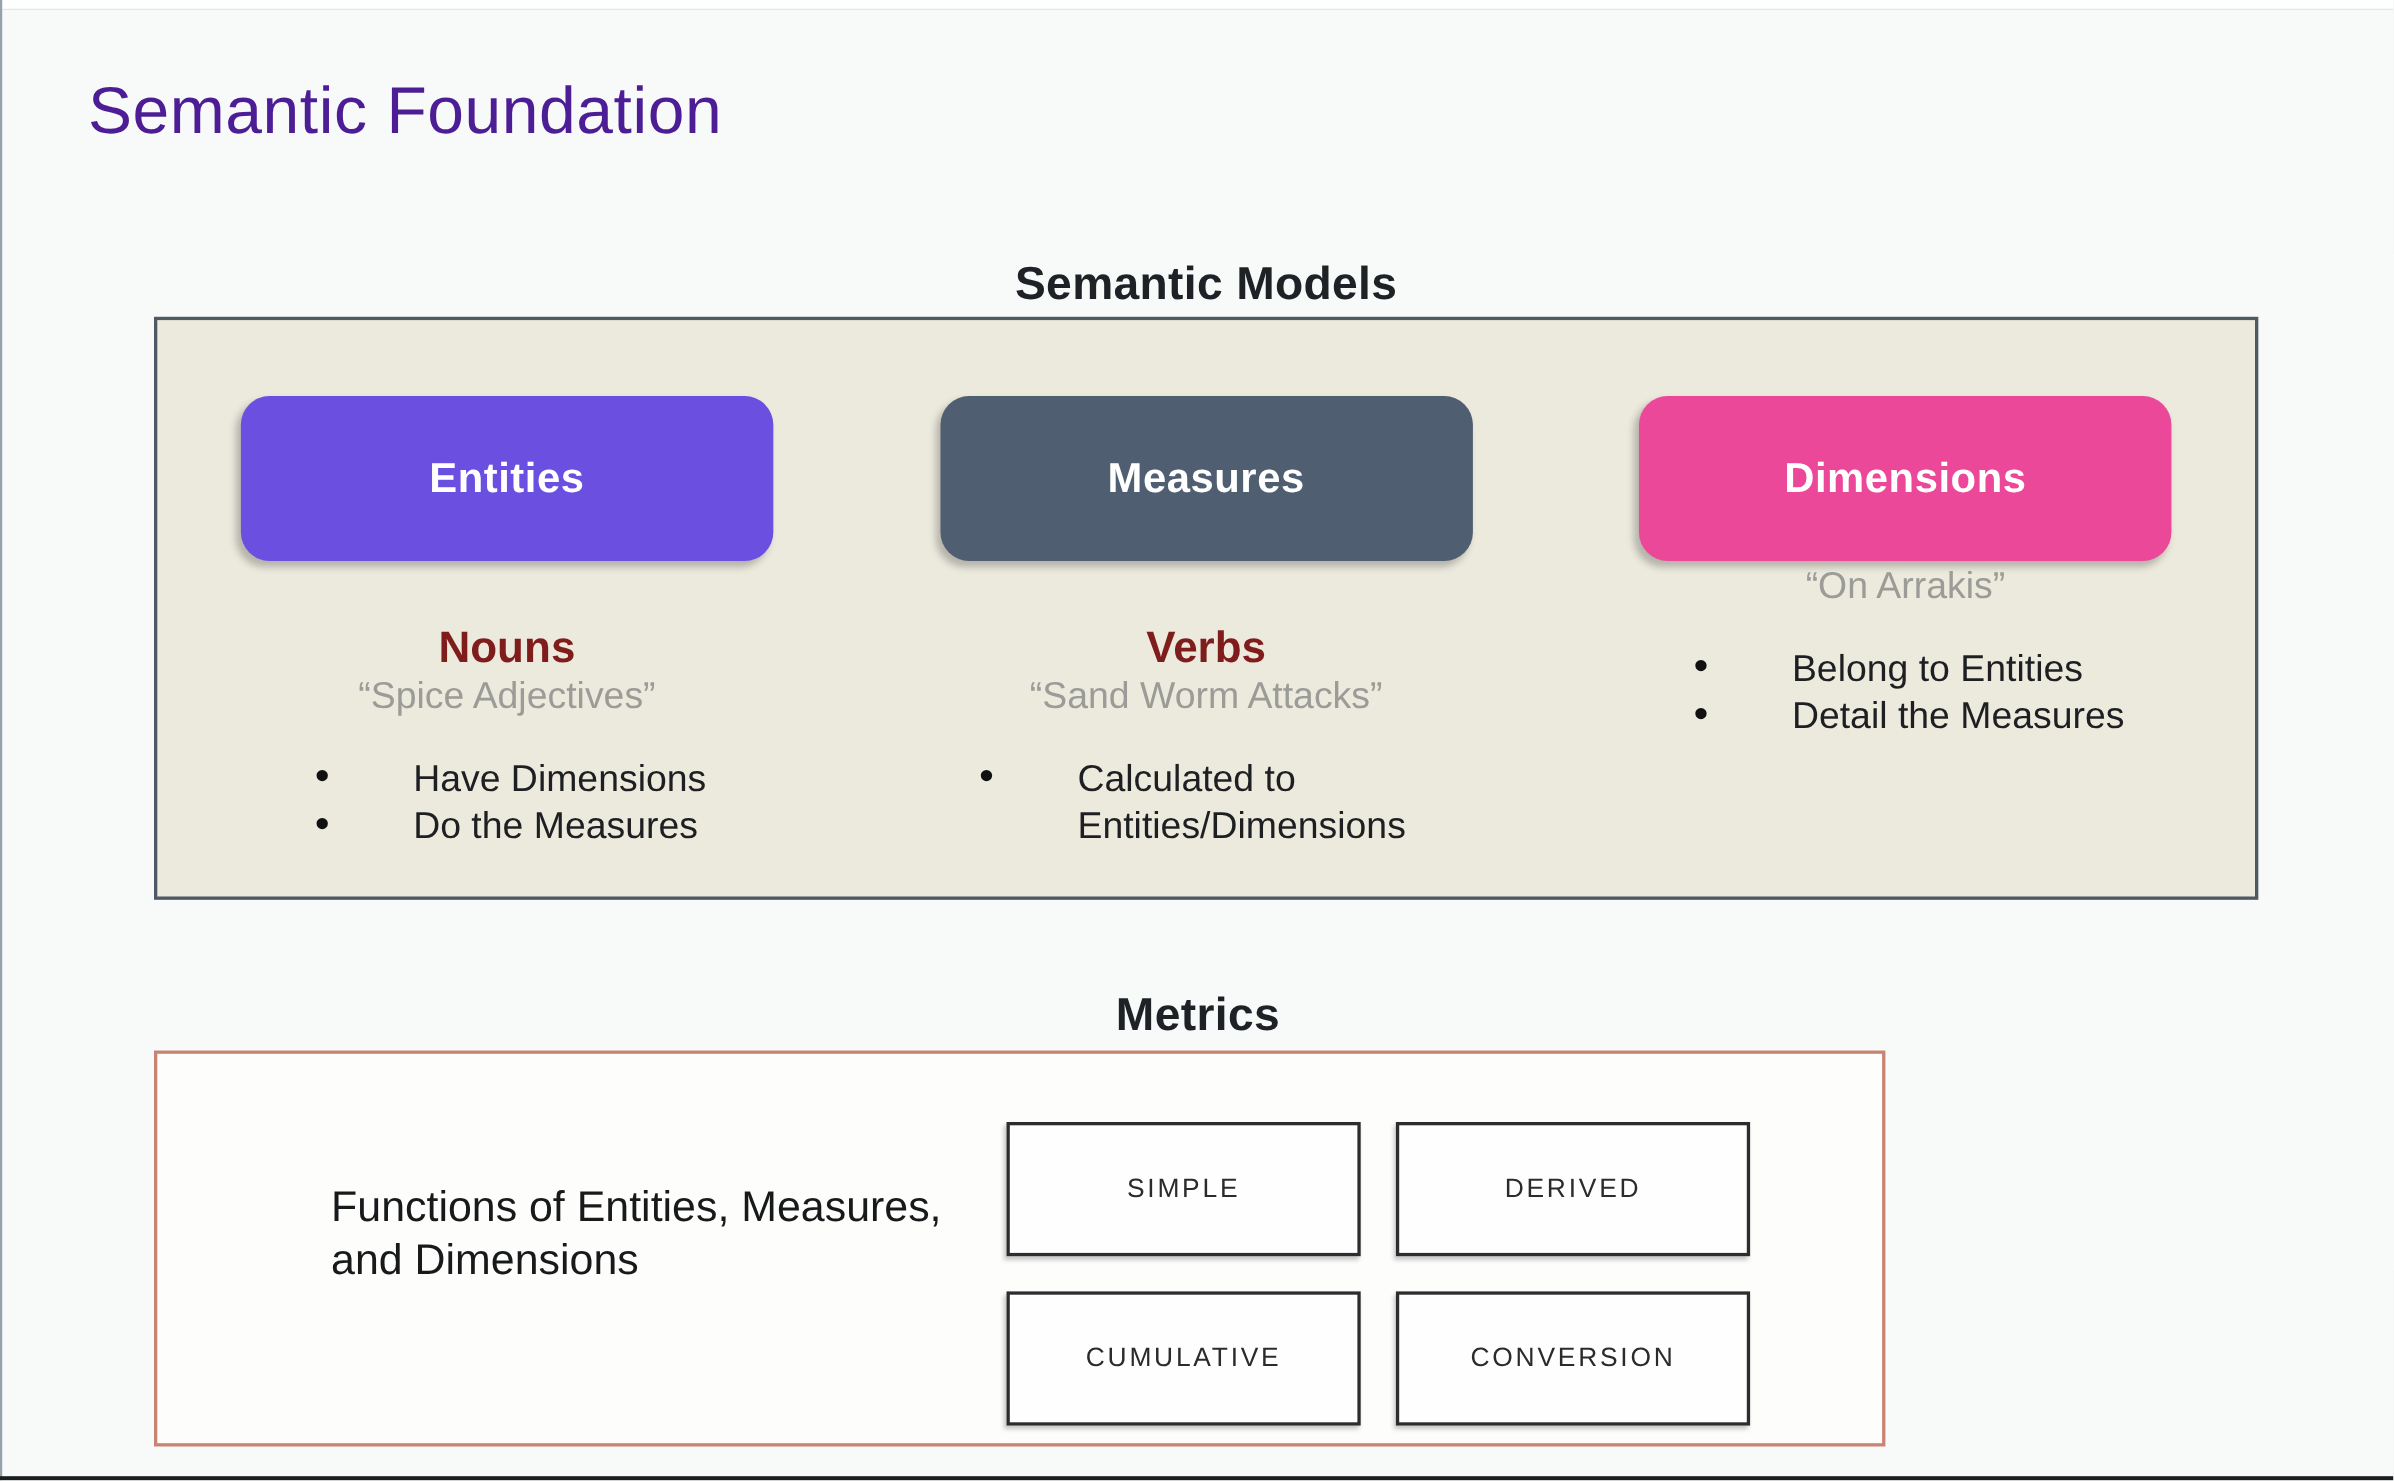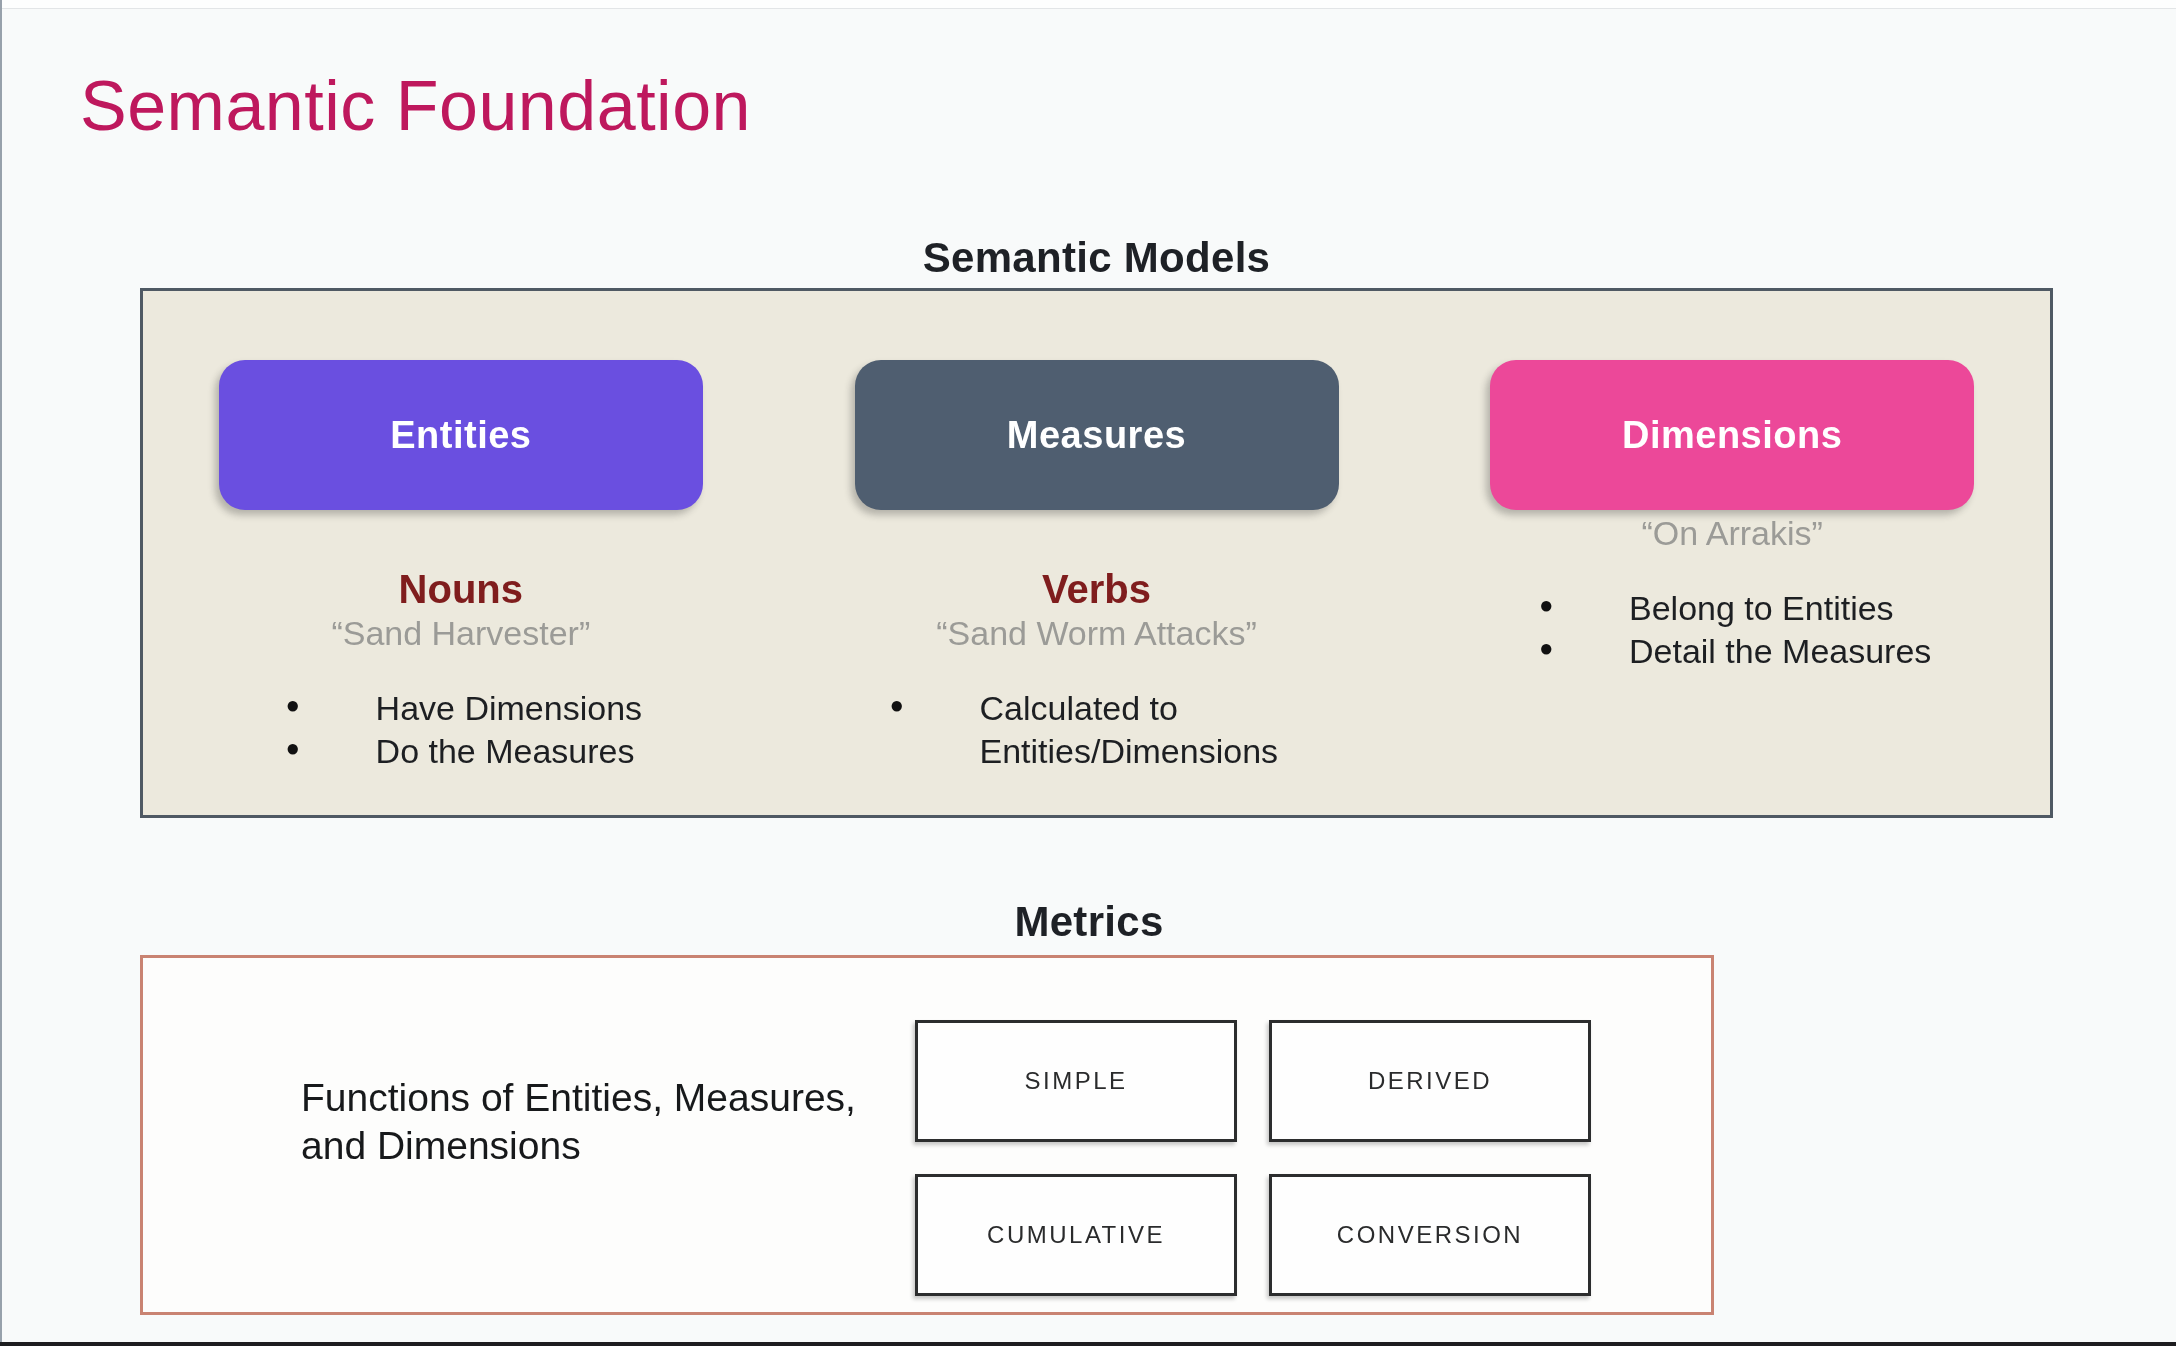--- a/index.html
+++ b/index.html
@@ -9,21 +9,21 @@
     background:#f8fafa;
     font-family:"Liberation Sans","DejaVu Sans",sans-serif;
     overflow:hidden;
   }
   .top-strip{position:absolute;top:0;left:0;right:0;height:8px;background:#fdfefe;border-bottom:1px solid #e2e5e7;}
   .left-edge{position:absolute;top:0;bottom:0;left:0;width:2px;background:#97a1ab;}
   .bottom-bar{position:absolute;bottom:0;left:0;right:0;height:4px;background:#1d1d1f;}
 
   .page-title{
     position:absolute;left:80px;top:66px;
-    font-size:70px;font-weight:400;color:#be185d;letter-spacing:0.5px;
+    font-size:60px;font-weight:400;color:#4c1d95;letter-spacing:0.5px;
   }
 
   .section-header{
     position:absolute;text-align:center;
     font-size:42px;font-weight:700;color:#1e2126;letter-spacing:0.3px;
   }
   .sm-header{left:140px;width:1913px;top:234px;}
   .metrics-header{left:140px;width:1898px;top:898px;}
 
   .sm-box{
@@ -84,21 +84,21 @@
 
   <div class="page-title">Semantic Foundation</div>
 
   <div class="section-header sm-header">Semantic Models</div>
 
   <div class="sm-box">
 
     <div class="sm-col">
       <div class="pill pill-entities">Entities</div>
       <div class="col-heading">Nouns</div>
-      <div class="col-quote">“Sand Harvester”</div>
+      <div class="col-quote">“Spice Adjectives”</div>
       <ul class="bullets">
         <li>Have Dimensions</li>
         <li>Do the Measures</li>
       </ul>
     </div>
 
     <div class="sm-col">
       <div class="pill pill-measures">Measures</div>
       <div class="col-heading">Verbs</div>
       <div class="col-quote">“Sand Worm Attacks”</div>

